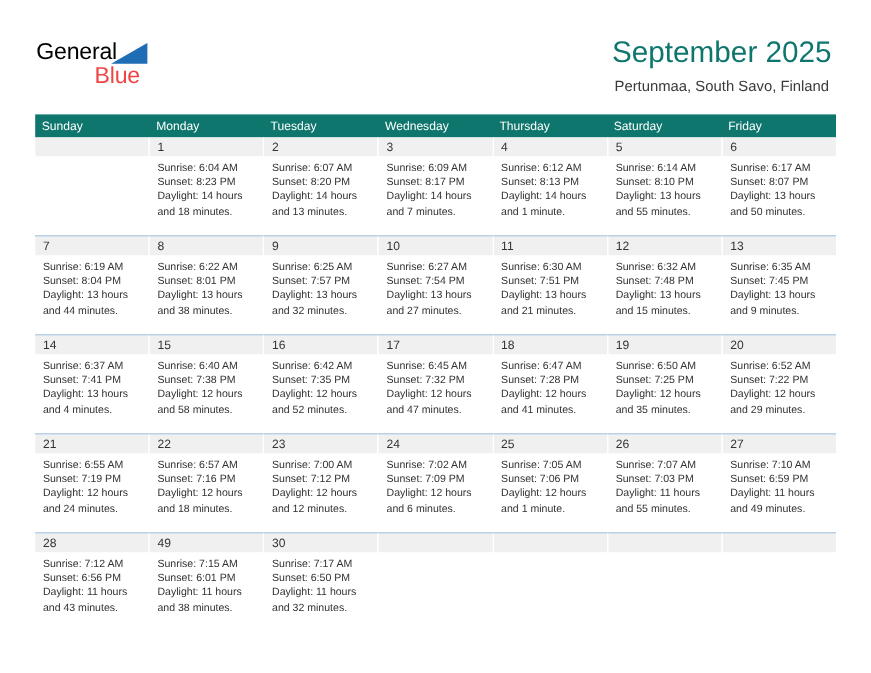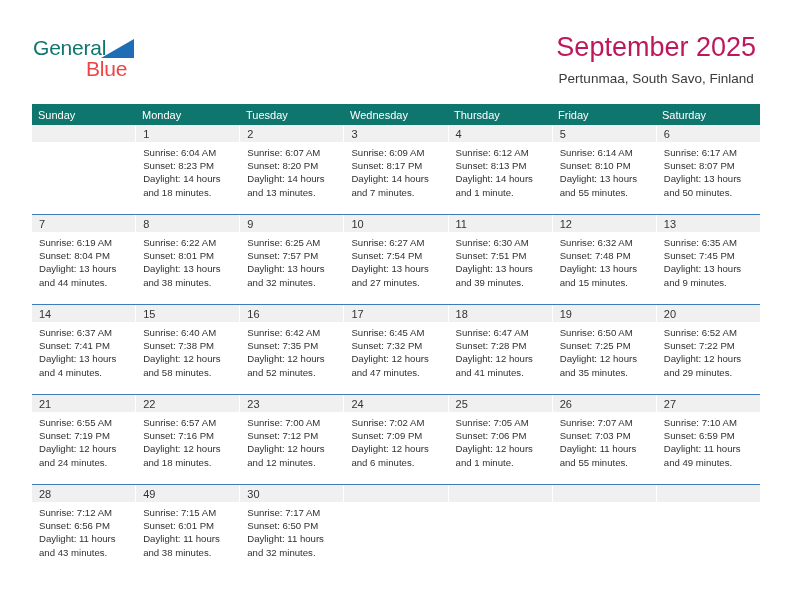--- a/index.html
+++ b/index.html
@@ -28,21 +28,21 @@
     position: absolute;
     left: 33px; top: 36px;
     width: 130px;
     height: 48px;
   }
   .logo-general {
     position: absolute;
     left: 0; top: 0;
     font-size: 21px;
     letter-spacing: -0.2px;
-    color: #0f766e;
+    color: #000000;
     line-height: 24px;
     white-space: nowrap;
   }
   .logo-triangle {
     position: absolute;
     left: 68px; top: 3px;
     width: 34px;
     height: 20px;
   }
   .logo-triangle svg { display: block; }
@@ -57,21 +57,21 @@
   }
 
   .title-block {
     position: absolute;
     right: 36px; top: 30px;
     text-align: right;
   }
   .cal-title {
     font-size: 27px;
     font-weight: normal;
-    color: #be185d;
+    color: #0f766e;
     line-height: 34px;
     white-space: nowrap;
   }
   .cal-subtitle {
     margin-top: 6px;
     font-size: 13.5px;
     color: #3a3a3a;
     line-height: 18px;
     white-space: nowrap;
     text-align: center;
@@ -162,22 +162,22 @@
 
   </div>
 
   <div class="calendar">
     <div class="cal-row cal-head-row" id="weekday-row">
         <div class="cal-head-cell">Sunday</div>
         <div class="cal-head-cell">Monday</div>
         <div class="cal-head-cell">Tuesday</div>
         <div class="cal-head-cell">Wednesday</div>
         <div class="cal-head-cell">Thursday</div>
+        <div class="cal-head-cell">Saturday</div>
         <div class="cal-head-cell">Friday</div>
-        <div class="cal-head-cell">Saturday</div>
       </div>
     <div id="weeks-container">
         <div class="week">
           <div class="day-cell empty">
             <div class="day-num"></div>
             <div class="day-info"></div>
           </div>
           <div class="day-cell">
             <div class="day-num">1</div>
             <div class="day-info">
@@ -269,21 +269,21 @@
               <div>Daylight: 13 hours</div>
               <div>and 27 minutes.</div>
             </div>
           </div>
           <div class="day-cell">
             <div class="day-num">11</div>
             <div class="day-info">
               <div>Sunrise: 6:30 AM</div>
               <div>Sunset: 7:51 PM</div>
               <div>Daylight: 13 hours</div>
-              <div>and 39 minutes.</div>
+              <div>and 21 minutes.</div>
             </div>
           </div>
           <div class="day-cell">
             <div class="day-num">12</div>
             <div class="day-info">
               <div>Sunrise: 6:32 AM</div>
               <div>Sunset: 7:48 PM</div>
               <div>Daylight: 13 hours</div>
               <div>and 15 minutes.</div>
             </div>

